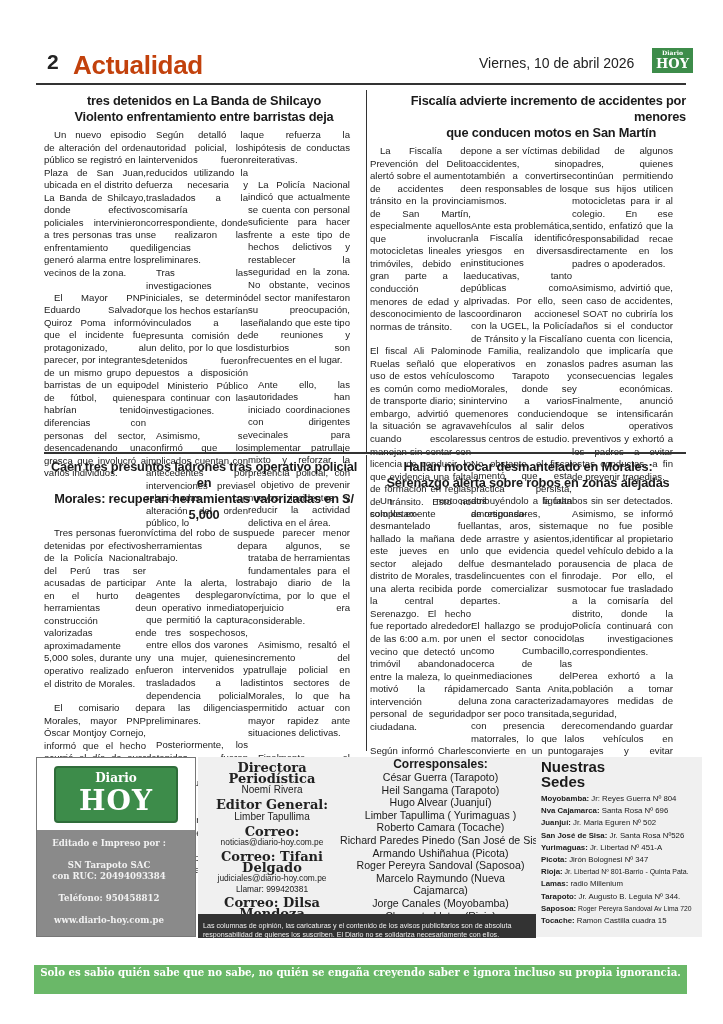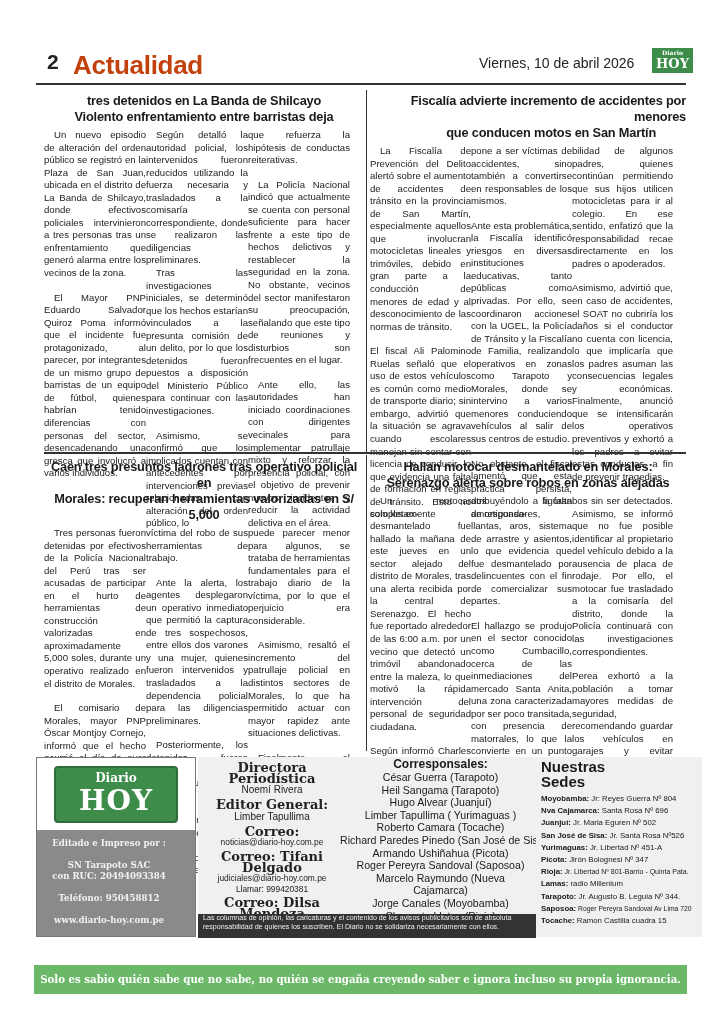--- a/index.html
+++ b/index.html
@@ -43,29 +43,29 @@
   .imprint-info { position: absolute; left: 8px; top: 80px; width: 128px; text-align: center; color: #f2f2f2; font-family: "DejaVu Serif", serif; font-weight: bold; font-size: 8.6px; line-height: 11px; }
   .imprint-info .gap { height: 11px; }
 
   .staff-box { position: absolute; left: 162px; top: 0; width: 338px; height: 158px; background: #f0f0f0; }
   .staff { position: absolute; left: 0; top: 6px; width: 148px; text-align: center; font-size: 8.4px; line-height: 10.6px; color: #222; }
   .staff .t { font-family: "DejaVu Serif", serif; font-weight: bold; font-size: 13px; }
   .staff .n { font-size: 10px; line-height: 12px; }
   .staff .g { height: 4px; }
   .corr { position: absolute; left: 150px; top: 0; width: 185px; text-align: center; font-size: 10.6px; line-height: 12.6px; color: #1a1a1a; }
   .corr .t { font-weight: bold; font-size: 12px; line-height: 14px; }
-  .disclaimer { position: absolute; left: 162px; top: 157px; width: 338px; height: 24px; background: #333; color: #f0f0f0; font-size: 7.1px; line-height: 9px; padding: 0 5px; }
+  .disclaimer { position: absolute; left: 162px; top: 157px; width: 338px; height: 24px; background: #333; color: #f0f0f0; font-size: 7.1px; line-height: 9px; padding: 8px 5px; }
 
   .sedes { position: absolute; left: 500px; top: 0; width: 166px; height: 180px; background: #f0f0f0; padding: 2px 4px 0 5px; }
   .sedes .t { text-align: left; font-weight: bold; font-size: 15px; line-height: 15px; color: #1a1a1a; }
   .sedes ul { list-style: none; margin-top: 4px; }
   .sedes li { font-size: 7.8px; line-height: 12.2px; color: #1a1a1a; white-space: nowrap; }
   .sedes li b { font-weight: bold; }
 
-  .quote-bar { position: absolute; left: 34px; top: 965px; width: 653px; height: 29px; background: #6ab868; color: #ffffff; text-align: center; font-family: "DejaVu Serif", serif; font-weight: bold; font-size: 10.2px; line-height: 12px; padding-top: 8px; }
+  .quote-bar { position: absolute; left: 34px; top: 965px; width: 653px; height: 29px; background: #6ab868; color: #ffffff; text-align: center; font-family: "DejaVu Serif", serif; font-weight: bold; font-size: 10.2px; line-height: 12px; padding-top: 1px; }
 </style>
 </head>
 <body>
 
 <div class="page-header">
   <span class="page-number">2</span>
   <span class="section-title">Actualidad</span>
   <span class="page-date">Viernes, 10 de abril 2026</span>
   <div class="mini-logo">
     <span class="l1">Diario</span>

